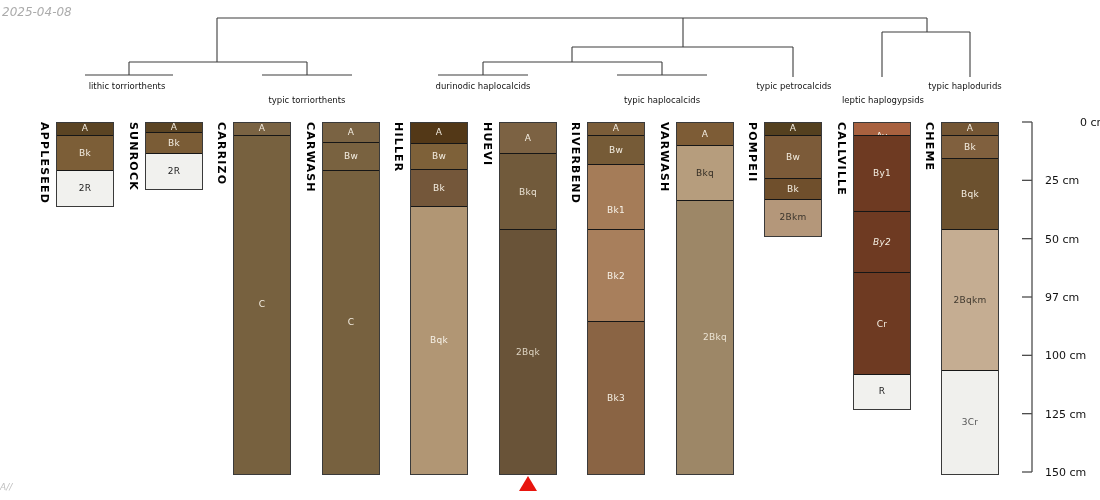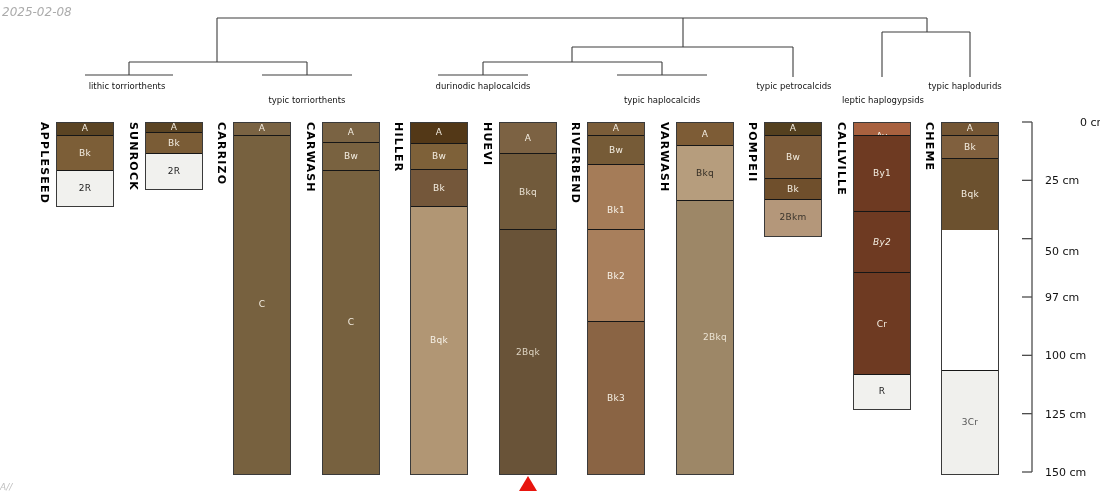--- a/index.html
+++ b/index.html
@@ -46,21 +46,21 @@
       <line x1="970" y1="32" x2="970" y2="77" stroke="#3c3c3c" stroke-width="1.1"></line>
       <line x1="1032" y1="122" x2="1032" y2="472" stroke="#4d4d4d" stroke-width="1.3"></line>
       <line x1="1022" y1="122" x2="1032" y2="122" stroke="#4d4d4d" stroke-width="1.3"></line>
       <line x1="1022" y1="180.33333333333334" x2="1032" y2="180.33333333333334" stroke="#4d4d4d" stroke-width="1.3"></line>
       <line x1="1022" y1="238.66666666666669" x2="1032" y2="238.66666666666669" stroke="#4d4d4d" stroke-width="1.3"></line>
       <line x1="1022" y1="297" x2="1032" y2="297" stroke="#4d4d4d" stroke-width="1.3"></line>
       <line x1="1022" y1="355.33333333333337" x2="1032" y2="355.33333333333337" stroke="#4d4d4d" stroke-width="1.3"></line>
       <line x1="1022" y1="413.6666666666667" x2="1032" y2="413.6666666666667" stroke="#4d4d4d" stroke-width="1.3"></line>
       <line x1="1022" y1="472" x2="1032" y2="472" stroke="#4d4d4d" stroke-width="1.3"></line>
     </svg>
-  <span class="date-stamp">2025-02-08</span>
+  <span class="date-stamp">2025-04-08</span>
   <span class="watermark">A//</span>
   <div id="group-labels">
       <div class="group-label" style="left: 127px; top: 81px;">lithic torriorthents</div>
       <div class="group-label" style="left: 307px; top: 95px;">typic torriorthents</div>
       <div class="group-label" style="left: 483px; top: 81px;">durinodic haplocalcids</div>
       <div class="group-label" style="left: 662px; top: 95px;">typic haplocalcids</div>
       <div class="group-label" style="left: 794px; top: 81px;">typic petrocalcids</div>
       <div class="group-label" style="left: 883px; top: 95px;">leptic haplogypsids</div>
       <div class="group-label" style="left: 965px; top: 81px;">typic haplodurids</div>
     </div>
@@ -204,29 +204,32 @@
       <div class="pedon-col" style="left: 941px; top: 122px; height: 353px;">
         <div class="horizon" style="top: 0px; height: 11.6667px; background: rgb(116, 86, 52);">
           <span style="color: rgb(244, 238, 226);">A</span>
         </div>
         <div class="horizon" style="top: 11.6667px; height: 23.3333px; background: rgb(128, 96, 62); border-top: 1.8px solid rgb(22, 22, 22);">
           <span style="color: rgb(244, 238, 226);">Bk</span>
         </div>
         <div class="horizon" style="top: 35px; height: 71.1667px; background: rgb(108, 81, 47); border-top: 1.8px solid rgb(22, 22, 22);">
           <span style="color: rgb(244, 238, 226);">Bqk</span>
         </div>
+        <div class="horizon" style="top: 106.167px; height: 141.167px; background: rgb(197, 173, 146); border-top: 1.8px solid rgb(22, 22, 22);">
+          <span style="color: rgb(63, 56, 46);">2Bqkm</span>
+        </div>
         <div class="horizon" style="top: 247.333px; height: 102.667px; background: rgb(240, 240, 237); border-top: 1.8px solid rgb(22, 22, 22);">
           <span style="color: rgb(85, 85, 85);">3Cr</span>
         </div>
       </div>
     </div>
   <div id="axis-labels">
       <div class="tick-label" style="left: 1056px; top: 116px; margin-left: 24px;">0 cm</div>
       <div class="tick-label" style="left: 1045px; top: 174.333px;">25 cm</div>
-      <div class="tick-label" style="left: 1045px; top: 232.667px; margin-top: 12px;">50 cm</div>
+      <div class="tick-label" style="left: 1045px; top: 232.667px;">50 cm</div>
       <div class="tick-label" style="left: 1045px; top: 291px;">97 cm</div>
       <div class="tick-label" style="left: 1045px; top: 349.333px;">100 cm</div>
       <div class="tick-label" style="left: 1045px; top: 407.667px;">125 cm</div>
       <div class="tick-label" style="left: 1045px; top: 466px;">150 cm</div>
     </div>
   <div id="marker-holder">
       <div class="marker-triangle" style="border-bottom-color: rgb(232, 21, 14); left: 519px; top: 476px;"></div>
     </div>
 </div>
 

